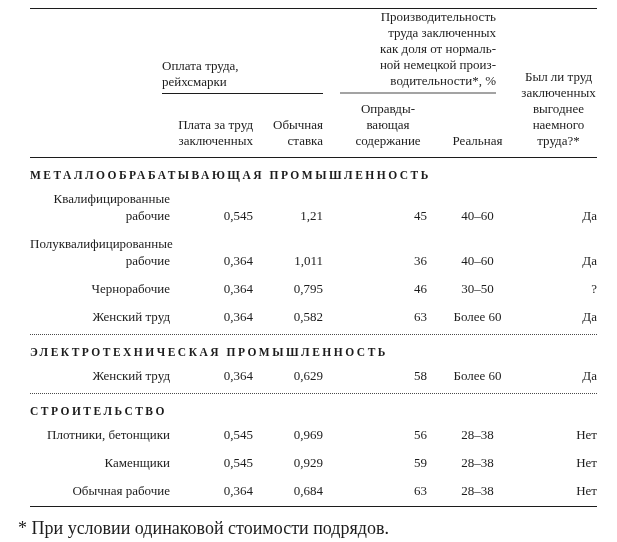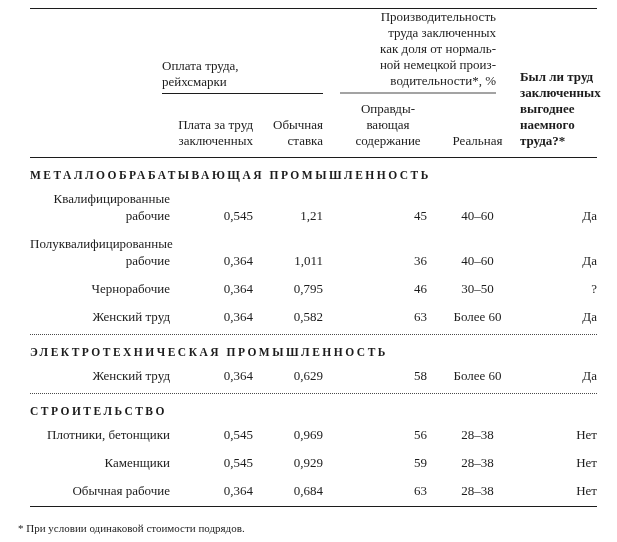--- a/index.html
+++ b/index.html
@@ -32,21 +32,21 @@
     padding:0 0 3px 0;
     margin-left:-8px;
   }
   .spanner-prod{
     border-bottom:2px solid #a3a3a3;
     text-align:right;
     padding:0 0 3px 0;
     margin-left:17px;
     margin-right:24px;
   }
-  .hdr-last{text-align:left;padding-bottom:8px;font-weight:bold;}
+  .hdr-last{text-align:center;padding-bottom:8px;}
   .sub-row td{padding:7px 0 8px;}
   .sub-pay{text-align:right;}
   .sub-rate{text-align:right;}
   .sub-just{text-align:center;padding-left:18px !important;}
   .sub-real{text-align:center;}
   
   tbody td{vertical-align:bottom;padding:4px 0 7px;}
   .section-row td{
     padding:9px 0 3px;
     font-size:11.5px;
@@ -59,21 +59,21 @@
   .c-rate{text-align:right;}
   .c-just{text-align:right;padding-right:8px !important;}
   .c-real{text-align:center;}
   .c-prof{text-align:right;}
   .dot-row td{padding:2px 0 0;}
   .dotline{height:0;border-bottom:1.6px dotted #4a4a4a;}
   
   .fn{
     margin:13px 0 0 32px;
     text-indent:-14px;
-    font-size:11px;
+    font-size:18px;
     line-height:16px;
   }
 </style>
 </head>
 <body>
 
 <div class="page">
   <table>
     <colgroup>
       <col style="width:140px">

